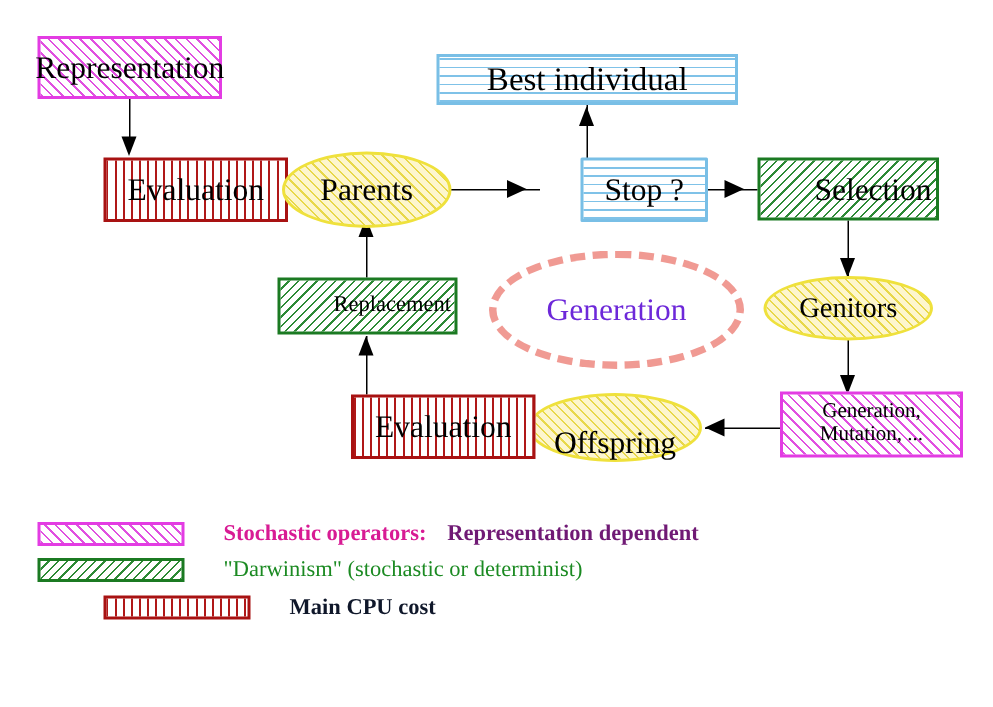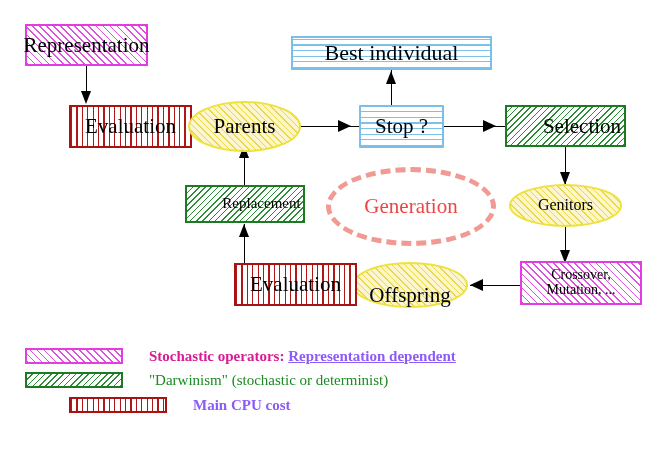--- a/index.html
+++ b/index.html
@@ -67,32 +67,32 @@
   }
   .pat-yellow-ellipse {
     background-color: #fdf6cd;
     background-image: repeating-linear-gradient(
         45deg,
         #e8d84a 0px, #e8d84a 1.1px,
         rgba(255,255,255,0) 1.1px, rgba(255,255,255,0) 4.6px);
     border: 2px solid #efe13c;
     border-radius: 50%;
   }
-  .rounded-blue { border-radius: 1px; }
+  .rounded-blue { border-radius: 1px; margin-left: 28px; }
 
   .dashed-ellipse {
     position: absolute;
     box-sizing: border-box;
     border: 5px dashed #f09a93;
     border-radius: 50%;
     background: transparent;
     display: flex;
     align-items: center;
     justify-content: center;
-    color: #ef4444;
+    color: #6d28d9;
     z-index: 2;
   }
 
   
   .conn { position: absolute; background: #000000; z-index: 1; }
   .conn-h { height: 1px; }
   .conn-v { width: 1px; }
 
   .arrow { position: absolute; width: 0; height: 0; z-index: 2; }
   .arrow-r { border-top: 6px solid transparent; border-bottom: 6px solid transparent; border-left: 13px solid #000; }
@@ -177,26 +177,26 @@
   </div>
 
   <div class="node pat-blue rounded-blue" style="left:359px; top:105px; width:85px; height:43px; font-size:21px;">
     <span class="label">Stop ?</span>
   </div>
 
   <div class="node pat-green" style="left:505px; top:105px; width:121px; height:42px; font-size:21px;">
     <span class="label">Selection</span>
   </div>
 
-  <div class="node pat-yellow-ellipse" style="left:509px; top:184px; width:113px; height:43px; font-size:16px;">
+  <div class="node pat-yellow-ellipse" style="left:509px; top:184px; width:113px; height:43px; font-size:19px;">
     <span class="label">Genitors</span>
   </div>
 
   <div class="node pat-magenta" style="left:520px; top:261px; width:122px; height:44px; font-size:14px; flex-direction:column;">
-    <span class="label">Crossover,</span>
+    <span class="label">Generation,</span>
     <span class="label">Mutation, ...</span>
   </div>
 
   <div class="node pat-yellow-ellipse" style="left:352px; top:262px; width:116px; height:46px; font-size:21px;align-items:flex-end;">
     <span class="label">Offspring</span>
   </div>
 
   <div class="node pat-red" style="left:190px; top:263px; width:123px; height:43px; font-size:21px;">
     <span class="label">Evaluation</span>
   </div>
@@ -206,28 +206,28 @@
   </div>
 
   <div class="dashed-ellipse" style="left:326px; top:167px; width:170px; height:79px; font-size:21px;">
     <span class="label">Generation</span>
   </div>
 
   <div class="legend-row" style="top:347px;">
     <div class="legend-swatch pat-magenta"></div>
     <div class="legend-text lt-bold" style="color:#d81b94;">
       <span>Stochastic operators:</span>
-      <span style="color:#8b5cf6; text-decoration:underline;">Representation dependent</span>
+      <span style="color:#701a75; margin-left:10px;">Representation dependent</span>
     </div>
   </div>
 
   <div class="legend-row" style="top:371px;">
     <div class="legend-swatch pat-green"></div>
     <div class="legend-text" style="color:#1b8a22;">"Darwinism" (stochastic or determinist)</div>
   </div>
 
   <div class="legend-row" style="top:396px;">
     <div class="legend-swatch pat-red"></div>
-    <div class="legend-text lt-bold" style="color:#8b5cf6;">Main CPU cost</div>
+    <div class="legend-text lt-bold" style="color:#0f172a;">Main CPU cost</div>
   </div>
 
 
 </div>
 
 </body></html>

